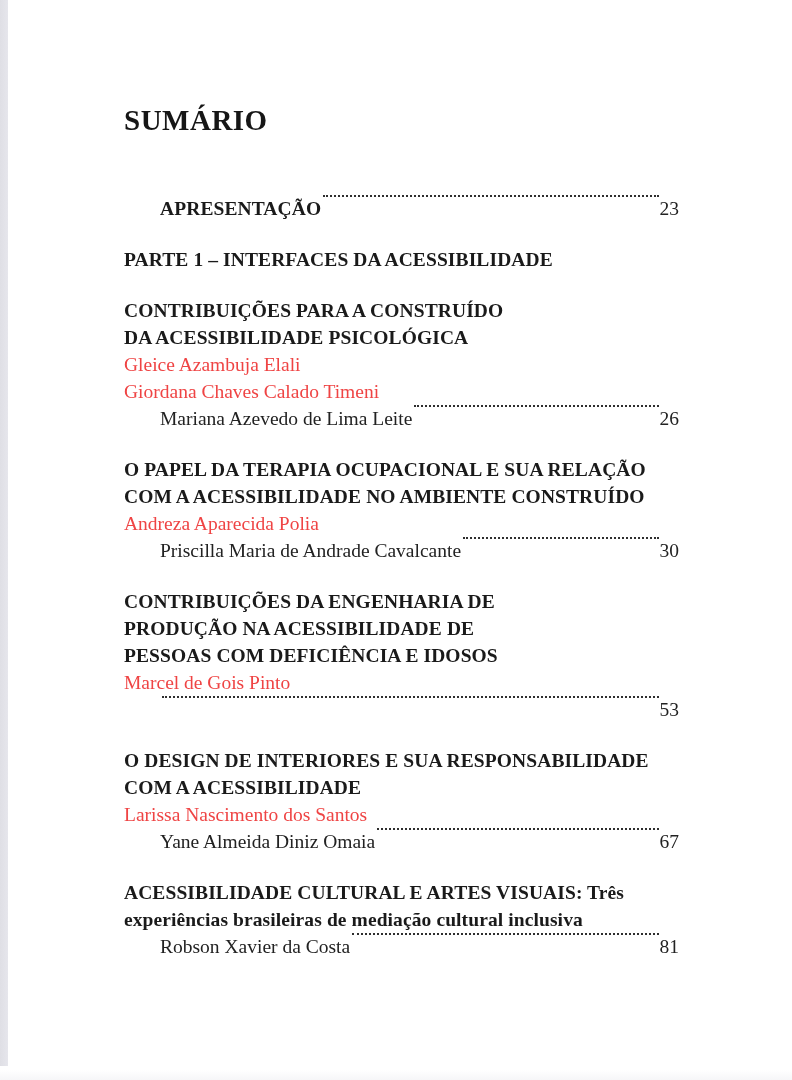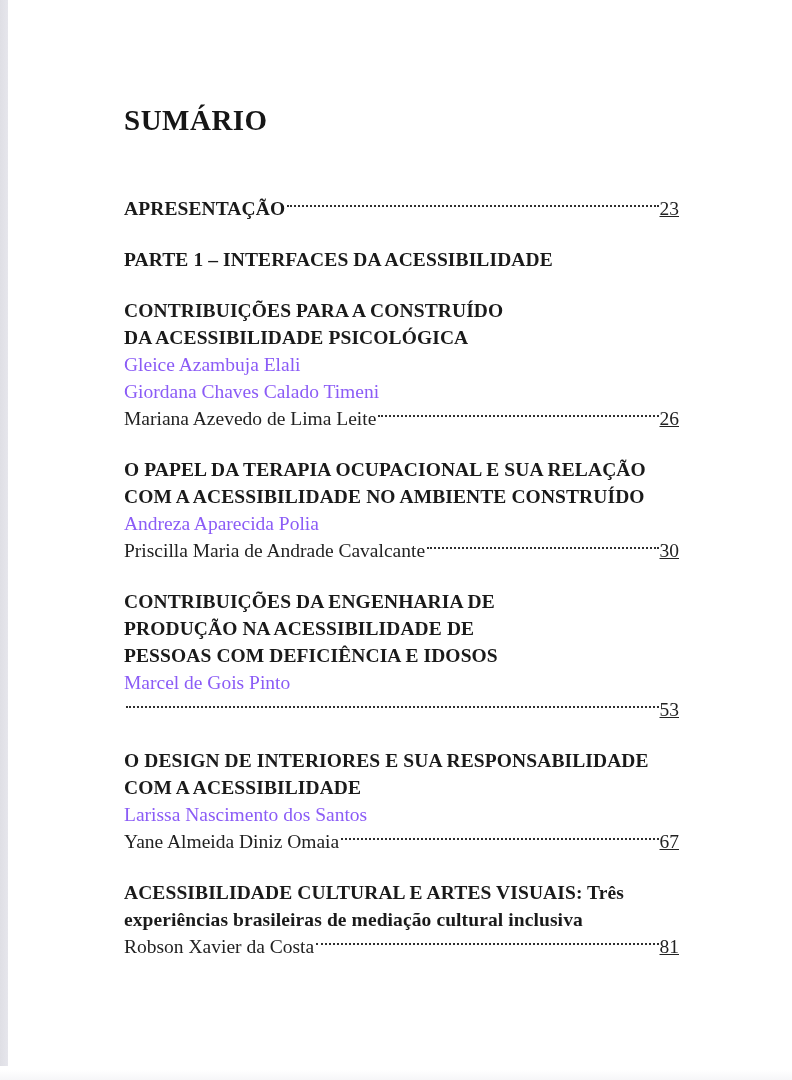--- a/index.html
+++ b/index.html
@@ -45,50 +45,50 @@
     margin: 0 0 57px 0;
     line-height: 36px;
   }
   .toc-entry {
     margin-bottom: 24px;
   }
   .toc-line {
     font-size: 19.5px;
     line-height: 27px;
     white-space: nowrap;
-    color: #8b5cf6;
+    color: #ef4444;
   }
   .toc-line.title {
     font-weight: bold;
     color: #1a1a1a;
     letter-spacing: 0.1px;
   }
   .toc-row {
     display: flex;
-    align-items: center;
+    align-items: flex-start;
     font-size: 19.5px;
     line-height: 27px;
     white-space: nowrap;
     color: #222222;
+    margin-left: 36px;
   }
   .toc-row .row-text.title {
     font-weight: bold;
     color: #1a1a1a;
     letter-spacing: 0.1px;
   }
   .dot-leader {
     flex: 1 1 auto;
     min-width: 16px;
     border-bottom: 2px dotted #2e2e2e;
     margin: 0 1px 5px 2px;
   }
   .page-num {
     font-weight: normal;
     color: #222222;
-    text-decoration: underline;
   }
 </style>
 </head>
 <body>
 
 <div class="page">
   <div class="page-edge-left"></div>
   <div class="page-edge-bottom"></div>
   <div class="content">
     <h1 class="doc-title">SUMÁRIO</h1>

